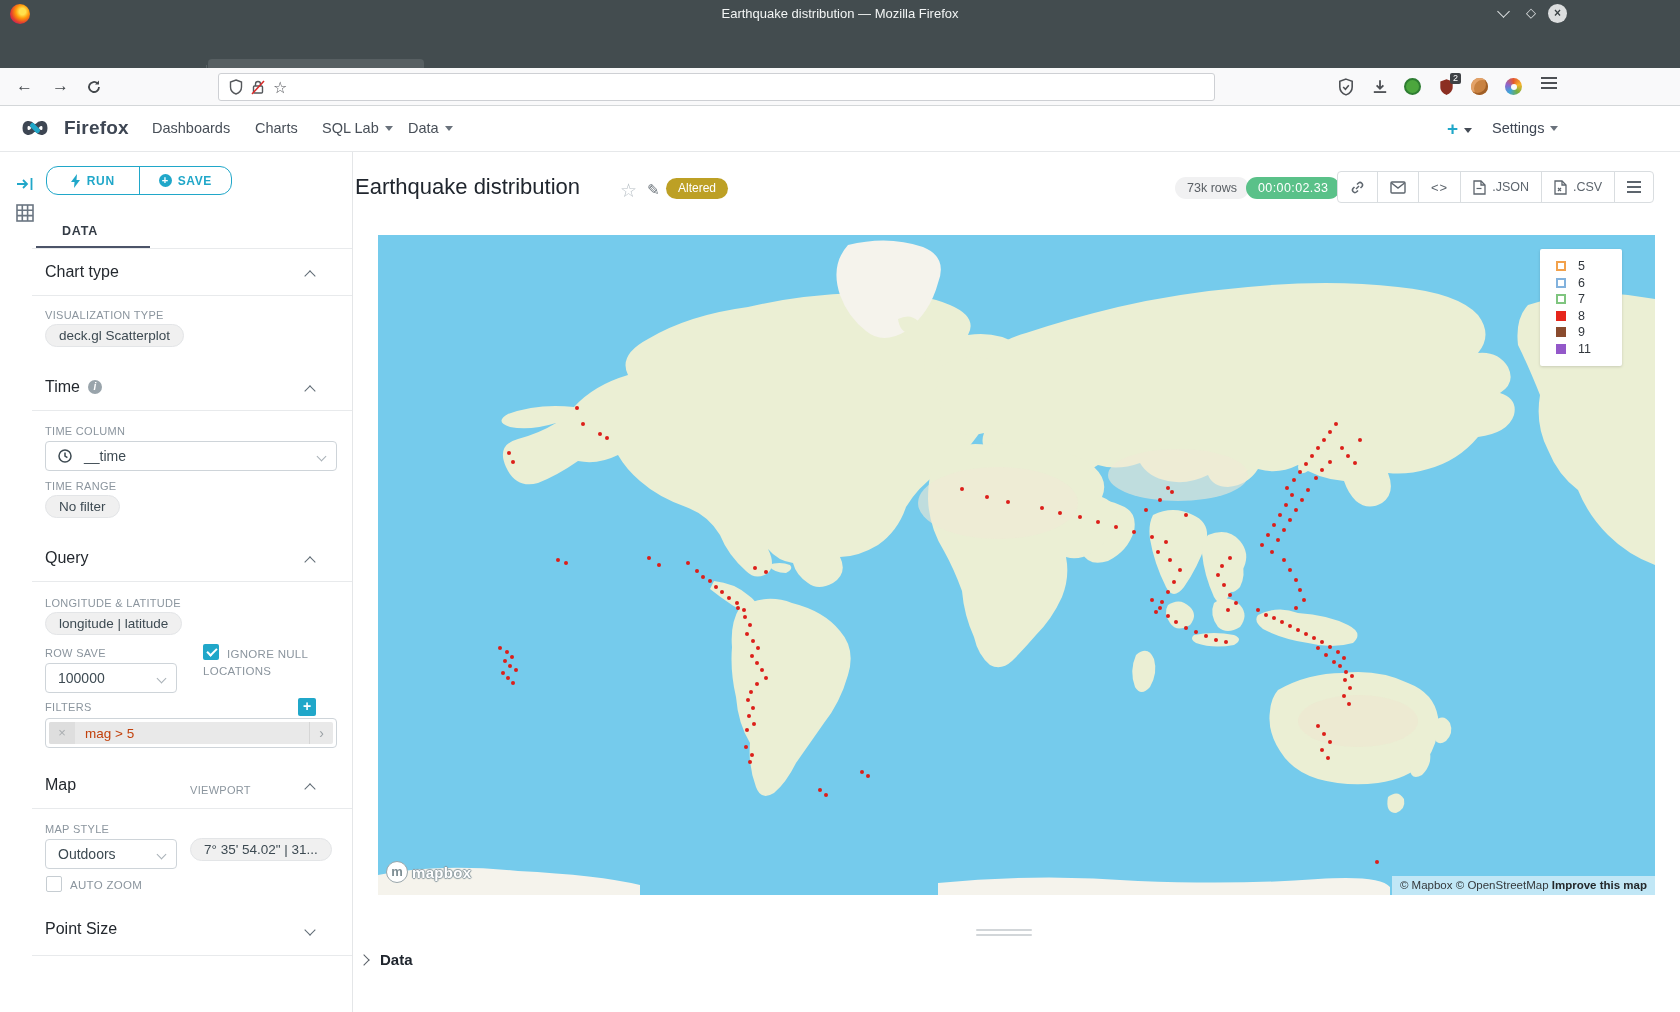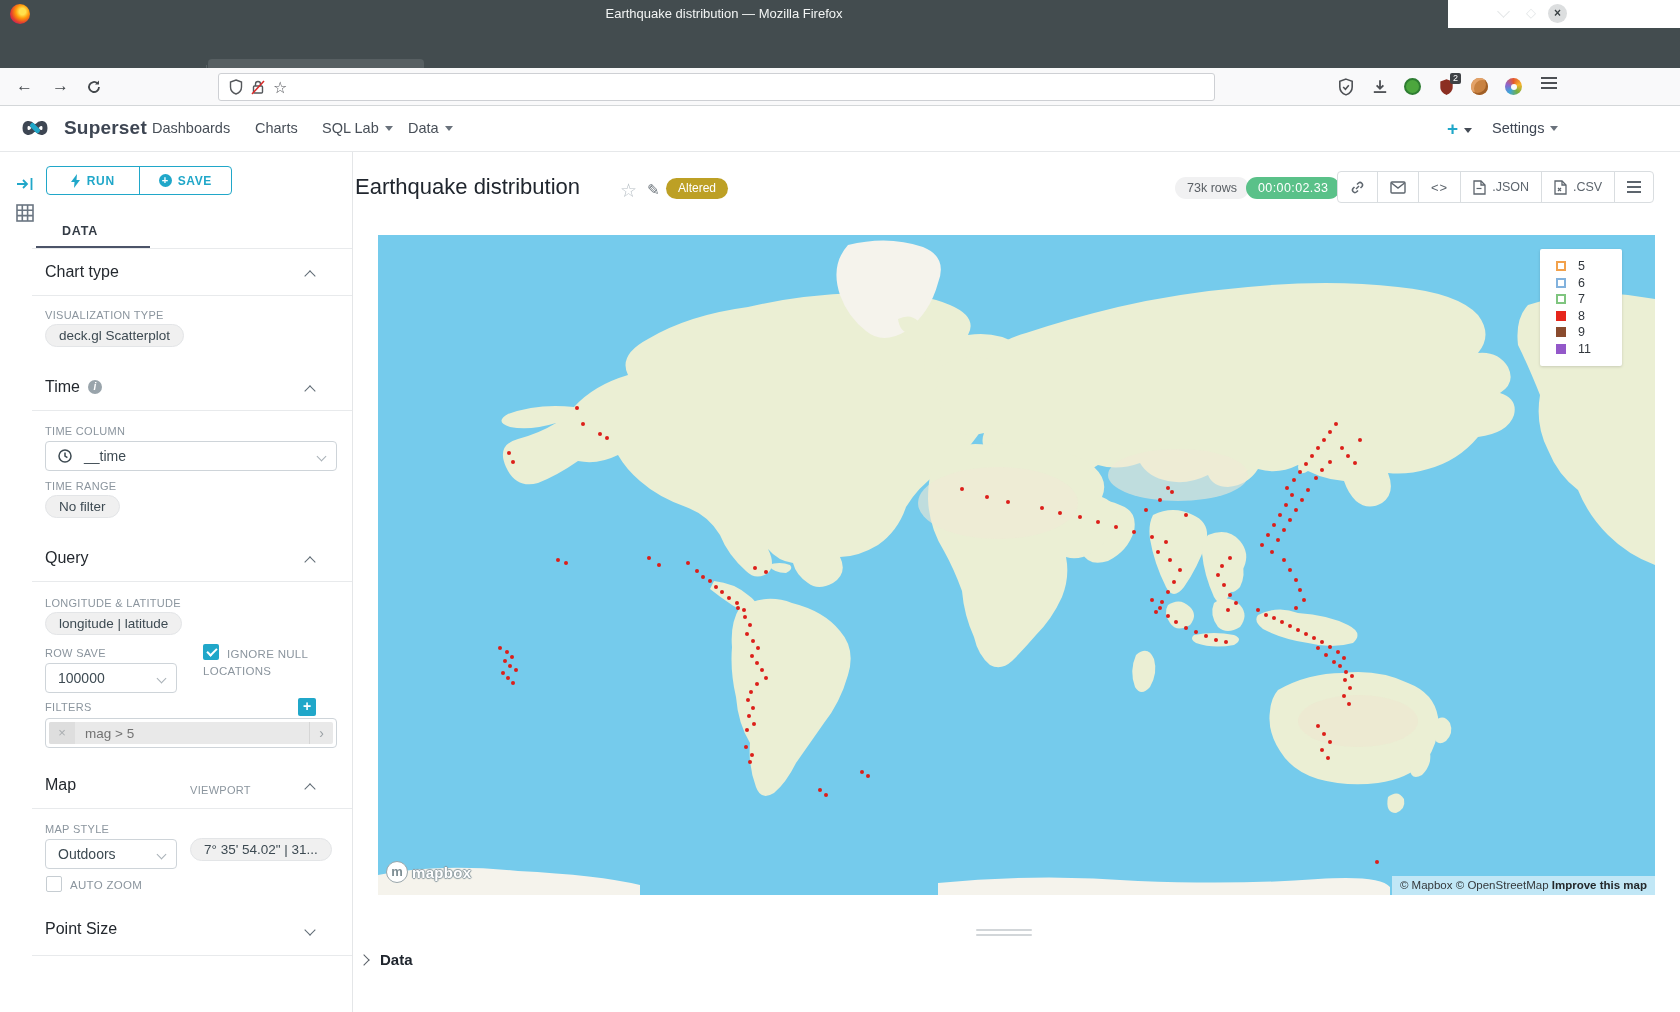--- a/index.html
+++ b/index.html
@@ -1,20 +1,20 @@
 <!DOCTYPE html>
 <html><head>
 <meta charset="utf-8">
 <style>
   * { margin:0; padding:0; box-sizing:border-box; }
   html,body { width:1680px; height:1012px; }
   body { font-family:"Liberation Sans","DejaVu Sans",sans-serif; background:#fff; position:relative; overflow:hidden; }
 
   
-  .titlebar { position:absolute; left:0; top:0; width:1448px; height:28px; background:#434c4f; }
+  .titlebar { position:absolute; left:0; top:0; width:1680px; height:28px; background:#434c4f; }
   .titlebar-text { position:absolute; left:0; right:0; top:0; height:28px; line-height:28px; text-align:center; color:#f3f5f5; font-size:13px; }
   .ff-logo { position:absolute; left:10px; top:4px; width:20px; height:20px; border-radius:50%;
              background:radial-gradient(circle at 62% 38%, #ffe14d 0 18%, #ff9a0a 38%, #e5442b 62%, #b5007f 90%); }
   .win-ctl { position:absolute; top:6px; color:#e3e6e7; font-size:13px; }
   .win-chevron { left:1498px; width:12px; height:12px; }
   .win-chevron::after { content:""; position:absolute; left:1px; top:1px; width:8px; height:8px; border-right:1.6px solid #e3e6e7; border-bottom:1.6px solid #e3e6e7; transform:rotate(45deg); }
   .win-diamond { left:1526px; top:5px; }
   .win-close { left:1548px; top:4px; width:19px; height:19px; border-radius:50%; background:#dcdedf; color:#3a4144; font-size:12px; text-align:center; line-height:18px; font-weight:bold; }
 
   .tabbar { position:absolute; left:0; top:28px; width:1680px; height:40px; background:#434c4f; }
@@ -53,21 +53,21 @@
   .caret { display:inline-block; width:0; height:0; border-left:4px solid transparent; border-right:4px solid transparent; border-top:5px solid #6a727c; margin-left:6px; vertical-align:2px; }
   .nav-plus { position:absolute; left:1447px; top:12px; color:#20a7c9; font-size:19px; font-weight:bold; }
   .nav-plus .caret { border-top-color:#444b55; }
   .nav-settings { position:absolute; left:1492px; top:14px; font-size:14.5px; color:#3e4653; }
 
   
   .rail-icon { position:absolute; }
 
   
   .vdivider { position:absolute; left:352px; top:152px; width:1px; height:860px; background:#e4e6e8; }
-  .runsave { position:absolute; left:46px; top:166px; width:186px; height:29px; border:1.5px solid #20a7c9; border-radius:4px; display:flex; background:#fff; }
+  .runsave { position:absolute; left:46px; top:166px; width:186px; height:29px; border:1.5px solid #20a7c9; border-radius:12px; display:flex; background:#fff; }
   .runsave .half { flex:1; display:flex; align-items:center; justify-content:center; color:#20a7c9; font-size:12px; font-weight:bold; letter-spacing:.6px; }
   .runsave .half + .half { border-left:1.5px solid #20a7c9; }
   .save-plus { width:13px; height:13px; border-radius:50%; background:#20a7c9; color:#fff; font-size:11px; line-height:13px; text-align:center; font-weight:bold; margin-right:6px; }
   .data-tab { position:absolute; left:62px; top:224px; font-size:12.5px; font-weight:bold; color:#343c46; letter-spacing:.8px; }
   .tab-underline { position:absolute; left:36px; top:246px; width:114px; height:3px; background:#4c5468; }
   .panel-divider { position:absolute; left:32px; width:320px; height:1px; background:#e8eaec; }
   .sec-header { position:absolute; left:45px; font-size:16px; color:#23282e; }
   .chev { position:absolute; width:8px; height:8px; border-right:1.6px solid #5f6b75; border-bottom:1.6px solid #5f6b75; }
   .chev.up { transform:rotate(-135deg); }
   .chev.down { transform:rotate(45deg); }
@@ -77,21 +77,21 @@
   .select .sel-caret { position:absolute; right:11px; top:11px; width:7px; height:7px; border-right:1.4px solid #a9b1b7; border-bottom:1.4px solid #a9b1b7; transform:rotate(45deg); }
   .info-i { display:inline-block; width:14px; height:14px; border-radius:50%; background:#99a4ab; color:#fff; font-size:10px; line-height:14px; text-align:center; font-style:italic; font-weight:bold; margin-left:8px; vertical-align:2px; }
   .cbx { position:absolute; width:16px; height:16px; border-radius:2px; }
   .cbx.checked { background:#20a7c9; }
   .cbx.checked::after { content:""; position:absolute; left:3.5px; top:4px; width:8px; height:4px; border-left:2px solid #fff; border-bottom:2px solid #fff; transform:rotate(-45deg); }
   .cbx.unchecked { background:#fff; border:1.5px solid #c6cdd2; }
   .add-btn { position:absolute; left:298px; top:698px; width:18px; height:18px; background:#20a7c9; border-radius:2px; color:#fff; font-size:14px; line-height:17px; text-align:center; font-weight:bold; }
   .filter-box { position:absolute; left:45px; top:718px; width:292px; height:30px; border:1px solid #ced4d9; border-radius:4px; background:#fff; padding:3px; }
   .filter-inner { display:flex; align-items:center; height:22px; background:#e9e9e9; border-radius:2px; }
   .filter-x { width:26px; text-align:center; color:#a9adb0; font-size:13px; background:#dedede; border-radius:2px 0 0 2px; line-height:22px; }
-  .filter-text { flex:1; font-size:13.5px; color:#737373; padding-left:10px; }
+  .filter-text { flex:1; font-size:13.5px; color:#c2410c; padding-left:10px; }
   .filter-arrow { width:24px; text-align:center; color:#9aa0a4; font-size:14px; border-left:1px solid #d6d6d6; line-height:22px; }
 
   
   .chart-title { position:absolute; left:355px; top:174px; font-size:22px; color:#20262e; }
   .title-star { position:absolute; left:620px; top:179px; font-size:19px; color:#b6bec4; }
   .title-edit { position:absolute; left:647px; top:181px; font-size:15px; color:#6e767d; }
   .altered-badge { position:absolute; left:666px; top:178px; height:21px; line-height:21px; border-radius:11px; background:#bda025; color:#fff; font-size:12px; padding:0 12px; }
   .rows-pill { position:absolute; left:1175px; top:177px; height:22px; line-height:22px; background:#f1f1f2; border-radius:11px; padding:0 12px; font-size:12.5px; color:#5a5f64; }
   .timer-pill { position:absolute; left:1246px; top:177px; height:22px; line-height:22px; background:#5ac189; border-radius:11px; padding:0 12px; font-size:12.5px; color:#fff; letter-spacing:.4px; }
   .btn-group { position:absolute; left:1337px; top:171px; height:32px; display:flex; }
@@ -192,21 +192,21 @@
       <div class="hamb" style="top:0;"></div>
     </div>
 </div>
 
 <div class="navbar">
   <div class="brand">
     <svg width="42" height="24" viewBox="0 0 42 24">
       <path d="M11,12 C11,6.5 16,6.5 18.5,9.5 L23.5,14.5 C26,17.5 31,17.5 31,12 C31,6.5 26,6.5 23.5,9.5 L18.5,14.5 C16,17.5 11,17.5 11,12 Z" fill="none" stroke="#3e4653" stroke-width="5" stroke-linecap="round"></path>
       <path d="M18.5,9.5 L23.5,14.5" stroke="#20a7c9" stroke-width="5" stroke-linecap="round"></path>
     </svg>
-    <span class="brand-name">Superset</span>
+    <span class="brand-name">Firefox</span>
   </div>
   <span class="nav-item" style="left:152px;">Dashboards</span>
   <span class="nav-item" style="left:255px;">Charts</span>
   <span class="nav-item" style="left:322px;"><span>SQL Lab</span><span class="caret"></span></span>
   <span class="nav-item" style="left:408px;"><span>Data</span><span class="caret"></span></span>
   <span class="nav-plus"><span>+</span><span class="caret"></span></span>
   <span class="nav-settings"><span>Settings</span><span class="caret"></span></span>
 </div>
 
 <svg class="rail-icon" style="left:16px; top:176px;" width="18" height="16" viewBox="0 0 18 16">

